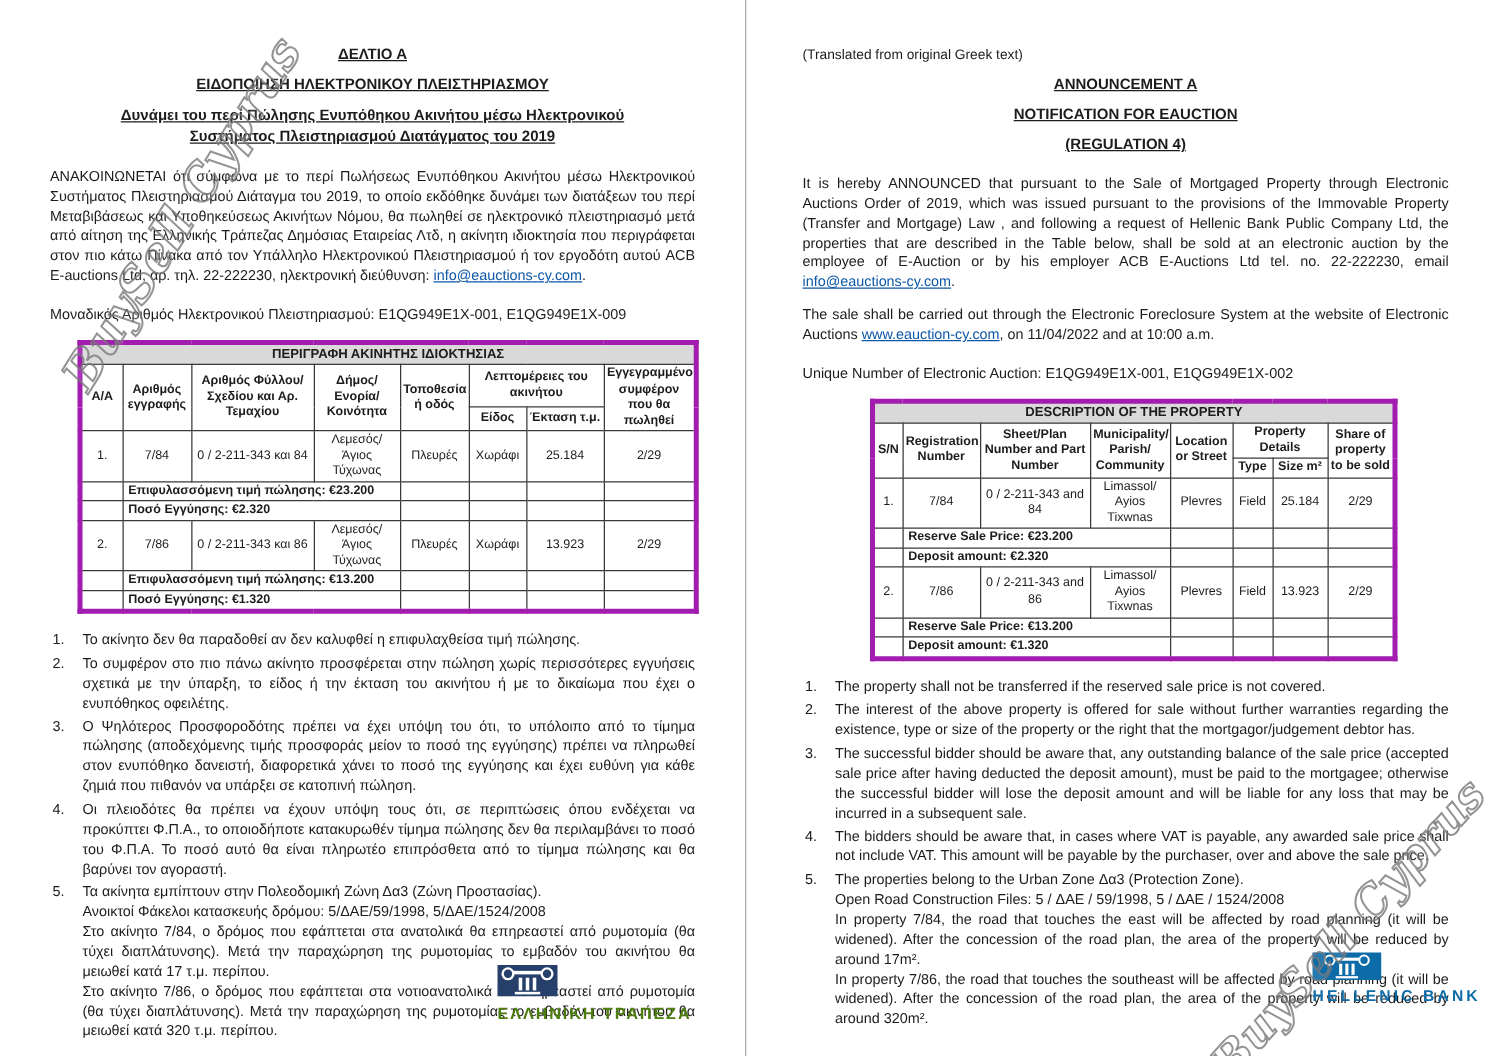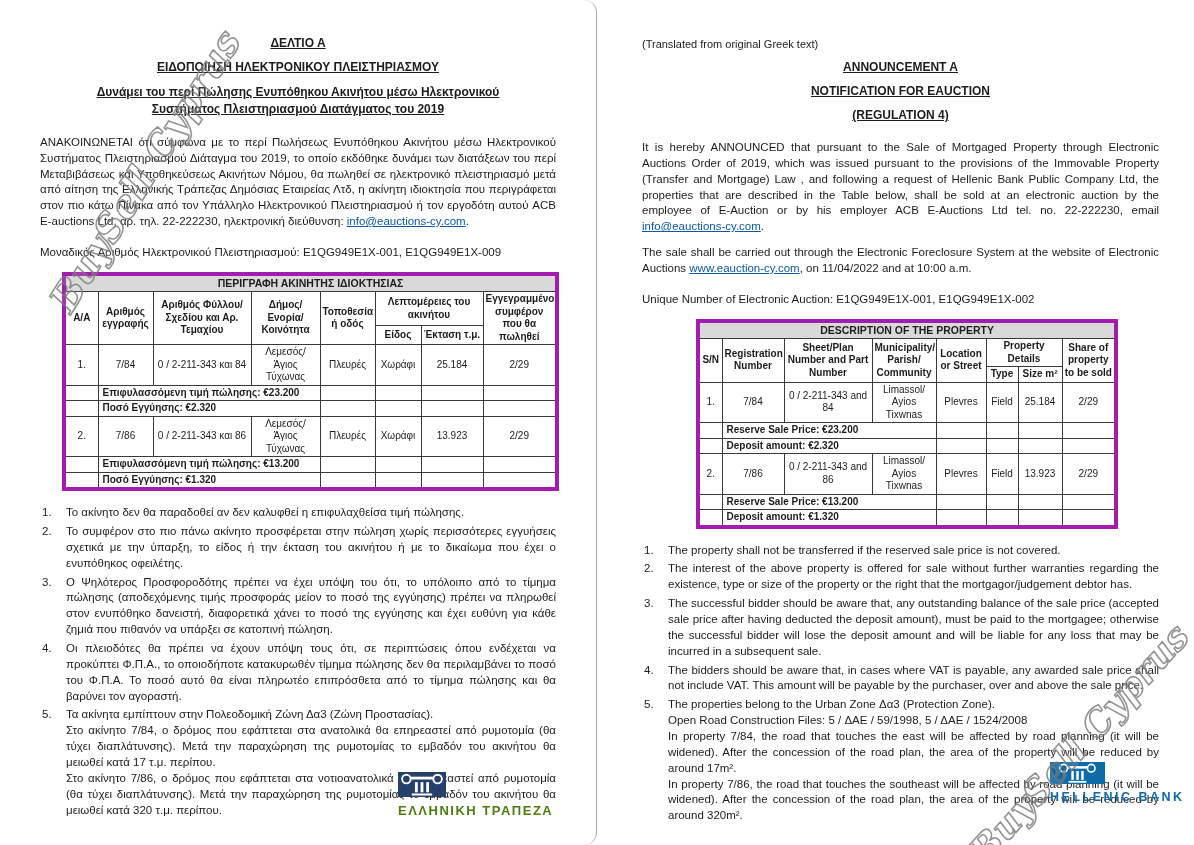--- a/index.html
+++ b/index.html
@@ -1,20 +1,20 @@
 <!DOCTYPE html>
 <html><head>
 <meta charset="utf-8">
 <style>
   * { margin:0; padding:0; box-sizing:border-box; }
   html,body { width:1194px; height:845px; background:#ffffff; }
   body { font-family:"Liberation Sans", sans-serif; color:#1c1c1c; position:relative; }
 
   .page { position:absolute; top:0; height:845px; width:597px; overflow:hidden; background:#fff; }
-  .page.left  { left:0; border-right:1px solid #a8a8a8;border-radius:13px; }
+  .page.left  { left:0; border-right:1px solid #a8a8a8; }
   .page.right { left:598px; }
 
   .content { position:relative; height:100%; }
   .page.left  .content { padding:36px 40px 0 40px; }
   .page.right .content { padding:38px 36px 0 44px; }
   .j { text-align:justify; }
 
   .h { font-size:12px; font-weight:bold; text-decoration:underline; text-align:center; }
   .h + .h { margin-top:10px; }
   .h3wrap { margin:10px 30px 0 30px; line-height:1.45; }
@@ -167,20 +167,21 @@
           <span class="txt">Ο Ψηλότερος Προσφοροδότης πρέπει να έχει υπόψη του ότι, το υπόλοιπο από το τίμημα πώλησης (αποδεχόμενης τιμής προσφοράς μείον το ποσό της εγγύησης) πρέπει να πληρωθεί στον ενυπόθηκο δανειστή, διαφορετικά χάνει το ποσό της εγγύησης και έχει ευθύνη για κάθε ζημιά που πιθανόν να υπάρξει σε κατοπινή πώληση.</span>
         </div>
       <div class="note">
           <span class="num">4.</span>
           <span class="txt">Οι πλειοδότες θα πρέπει να έχουν υπόψη τους ότι, σε περιπτώσεις όπου ενδέχεται να προκύπτει Φ.Π.Α., το οποιοδήποτε κατακυρωθέν τίμημα πώλησης δεν θα περιλαμβάνει το ποσό του Φ.Π.Α. Το ποσό αυτό θα είναι πληρωτέο επιπρόσθετα από το τίμημα πώλησης και θα βαρύνει τον αγοραστή.</span>
         </div>
       <div class="note">
           <span class="num">5.</span>
           <span class="txt">Τα ακίνητα εμπίπτουν στην Πολεοδομική Ζώνη Δα3 (Ζώνη Προστασίας).</span>
         </div>
+      <div class="subline">Ανοικτοί Φάκελοι κατασκευής δρόμου: 5/ΔΑΕ/59/1998, 5/ΔΑΕ/1524/2008</div>
       <div class="subline">Στο ακίνητο 7/84, ο δρόμος που εφάπτεται στα ανατολικά θα επηρεαστεί από ρυμοτομία (θα τύχει διαπλάτυνσης). Μετά την παραχώρηση της ρυμοτομίας το εμβαδόν του ακινήτου θα μειωθεί κατά 17 τ.μ. περίπου.</div>
       <div class="subline">Στο ακίνητο 7/86, ο δρόμος που εφάπτεται στα νοτιοανατολικά θα επηρεαστεί από ρυμοτομία (θα τύχει διαπλάτυνσης). Μετά την παραχώρηση της ρυμοτομίας το εμβαδόν του ακινήτου θα μειωθεί κατά 320 τ.μ. περίπου.</div>
     </div>
 
     <div class="logo">
       <span class="plate">
         <svg viewBox="0 0 60 32">
           <circle cx="10" cy="9" r="5.5" fill="none" stroke="#fff" stroke-width="2.4"></circle>
           <circle cx="50" cy="9" r="5.5" fill="none" stroke="#fff" stroke-width="2.4"></circle>
           <rect x="15" y="6" width="30" height="3.6" fill="#fff"></rect>

